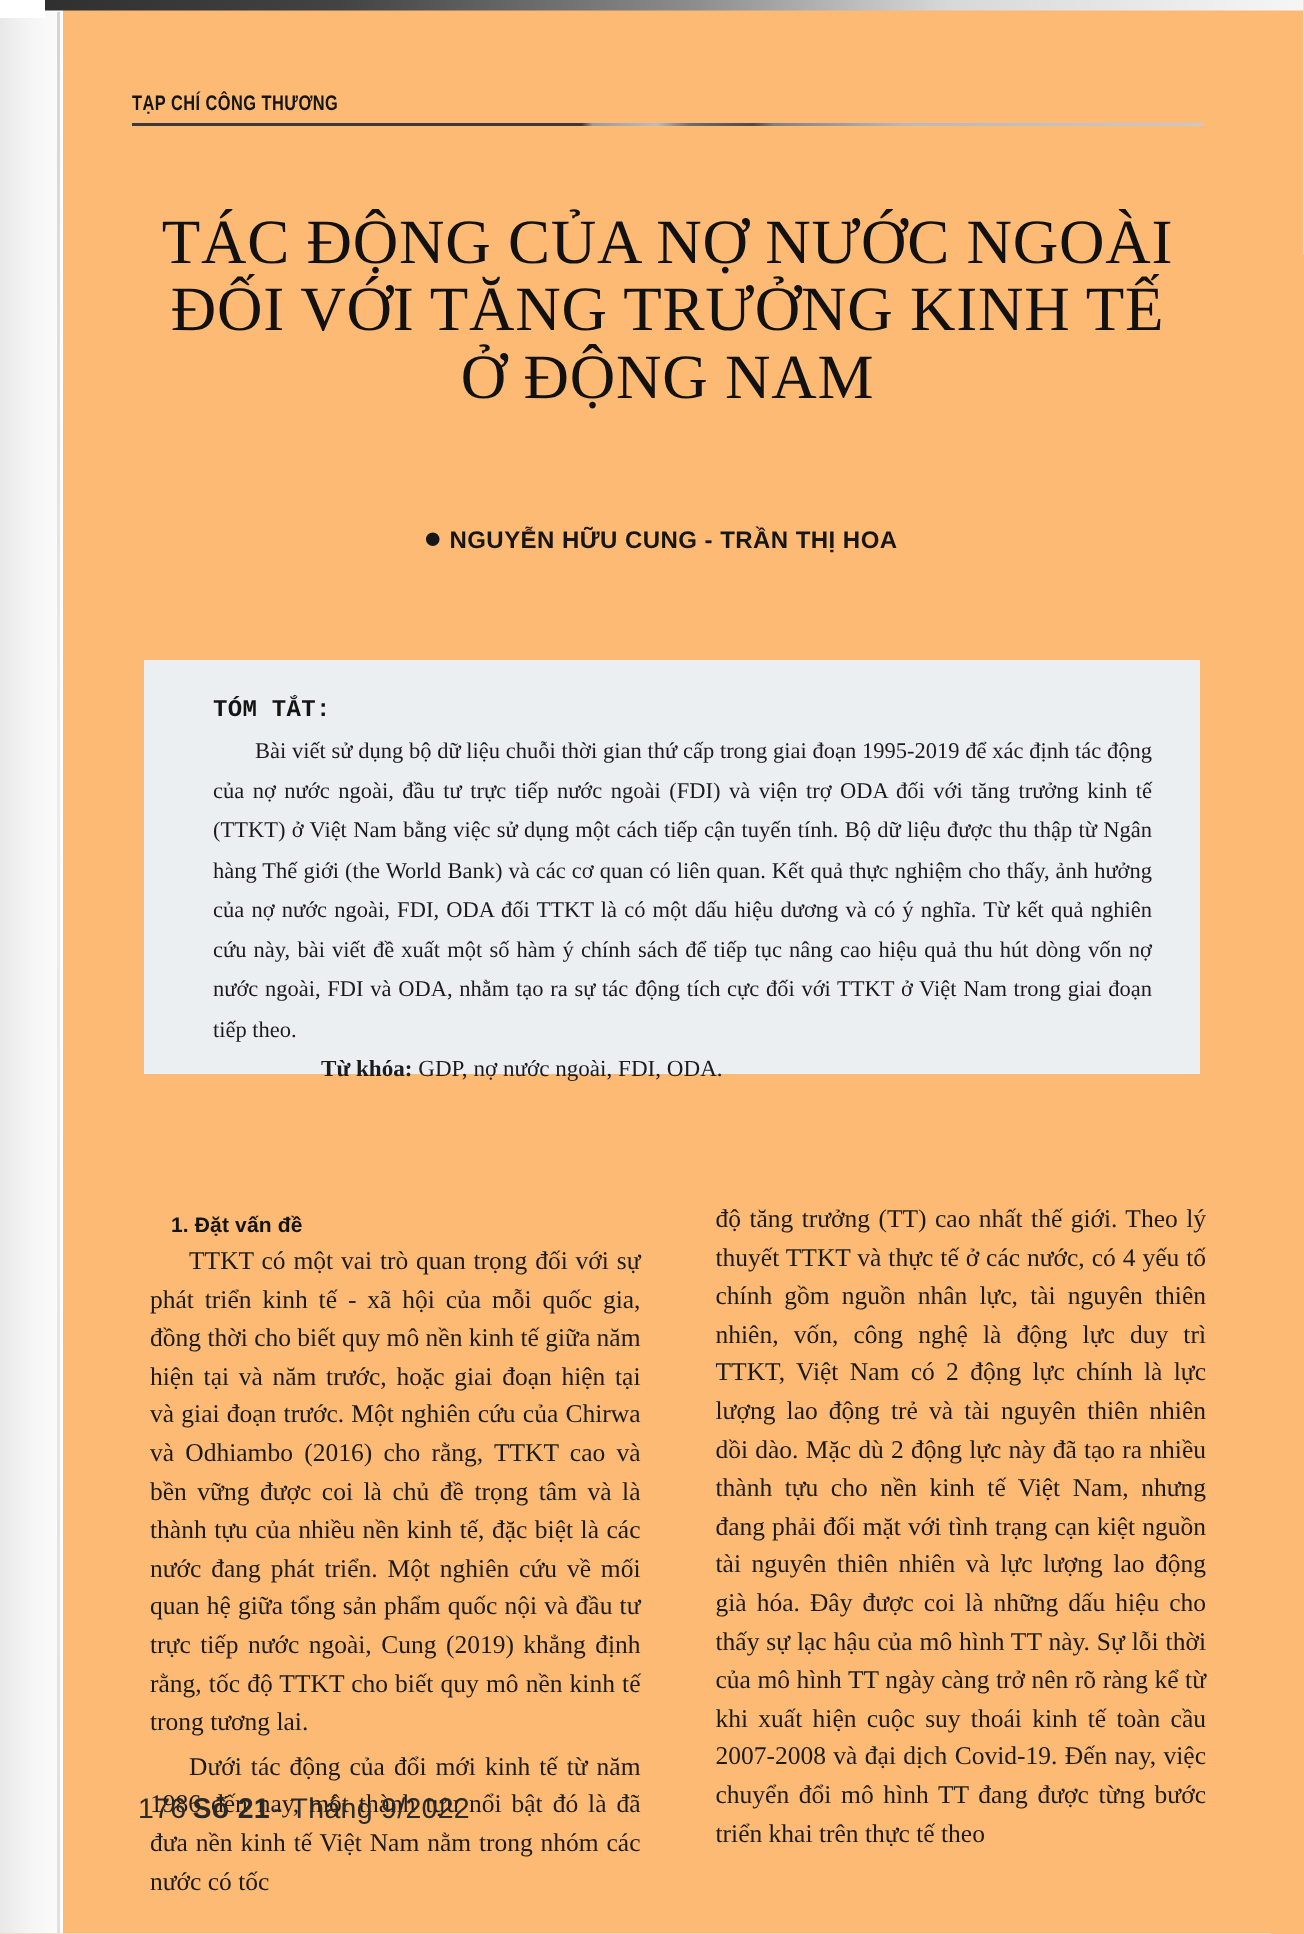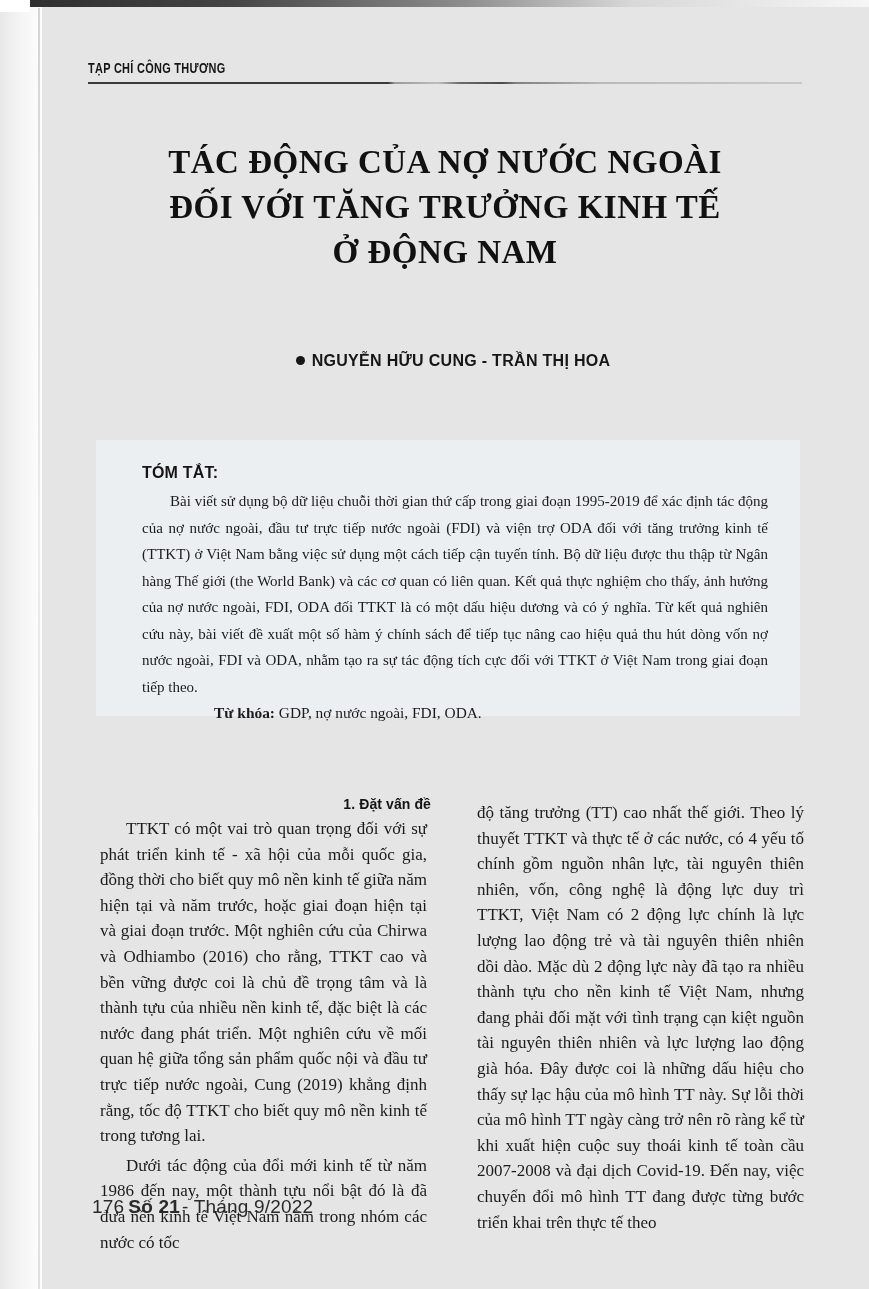--- a/index.html
+++ b/index.html
@@ -13,21 +13,21 @@
     font-family: "Liberation Serif", "DejaVu Serif", serif;
     color: #1a1a1a;
     position: relative;
     overflow: hidden;
   }
 
   
   .page {
     position: absolute;
     inset: 0;
-    background: #e5e5e5;
+    background: #fdba74;
   }
   .scan-edge-left {
     position: absolute;
     left: 0; top: 0;
     width: 42px; height: 1289px;
     background: linear-gradient(to right, #e8e8e8 0%, #f4f4f4 45%, #fdfdfd 100%);
     pointer-events: none;
   }
   .scan-edge-top {
     position: absolute;
@@ -82,32 +82,32 @@
   
   .title-block {
     position: absolute;
     left: 88px;
     top: 140px;
     width: 714px;
     text-align: center;
   }
   .title-line {
     font-family: "Liberation Serif", "DejaVu Serif", serif;
-    font-weight: bold;
-    font-size: 33px;
+    font-weight: normal;
+    font-size: 42px;
     line-height: 45px;
     letter-spacing: 0.5px;
     color: #111111;
     white-space: nowrap;
   }
 
   
   .authors {
     position: absolute;
-    left: 96px;
+    left: 84px;
     top: 352px;
     width: 714px;
     text-align: center;
     font-family: "Liberation Sans", "DejaVu Sans", sans-serif;
     font-weight: bold;
     font-size: 16px;
     letter-spacing: 0.3px;
     color: #161616;
     white-space: nowrap;
   }
@@ -127,21 +127,21 @@
     left: 96px;
     top: 440px;
     width: 704px;
     height: 276px;
     background: #eceff1;
   }
   .abstract-inner {
     padding: 24px 28px 0 46px;
   }
   .abstract-heading {
-    font-family: Liberation Sans, sans-serif;
+    font-family: Liberation Mono, monospace;
     font-weight: bold;
     font-size: 16px;
     letter-spacing: 0.2px;
     color: #141414;
     margin-bottom: 6px;
   }
   .abstract-body {
     font-family: "Liberation Serif", "DejaVu Serif", serif;
     font-size: 15px;
     line-height: 26.5px;
@@ -176,23 +176,22 @@
     gap: 42px;
   }
   .column {
     width: 335px;
   }
   .section-heading {
     font-family: "Liberation Sans", "DejaVu Sans", sans-serif;
     font-weight: bold;
     font-size: 14px;
     color: #141414;
-    margin: 0 0 3px 18px;
+    margin: 12px 0 3px 18px;
     letter-spacing: 0.1px;
-    text-align: right;
   }
   .body-par {
     font-family: "Liberation Serif", "DejaVu Serif", serif;
     font-size: 17px;
     line-height: 25.6px;
     text-align: justify;
     text-indent: 26px;
     color: #1b1b1b;
     margin: 4px;
     hyphens: none;

